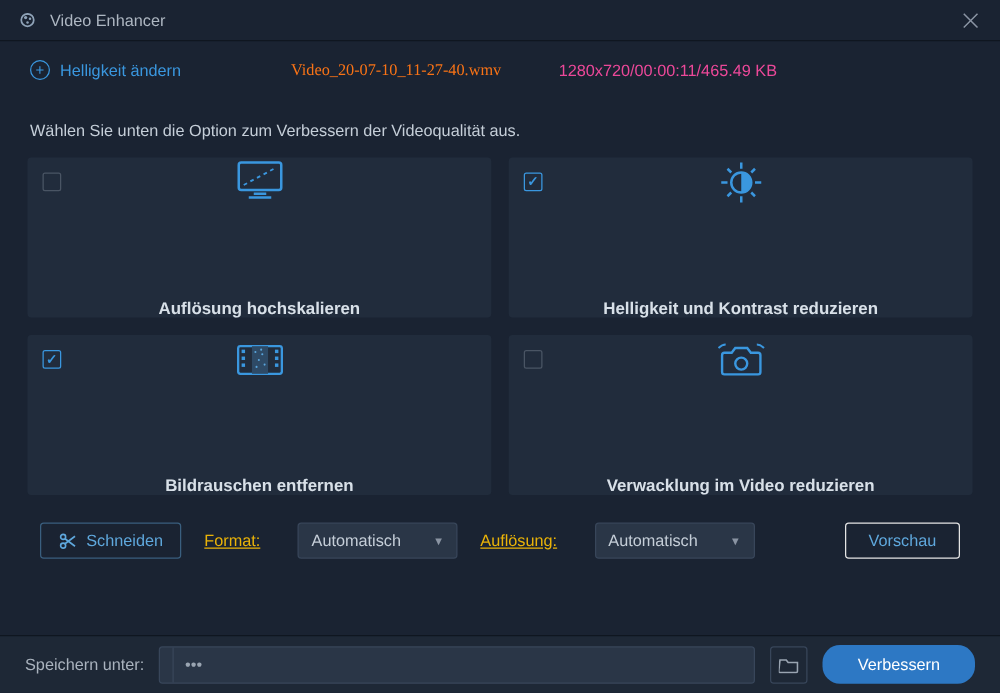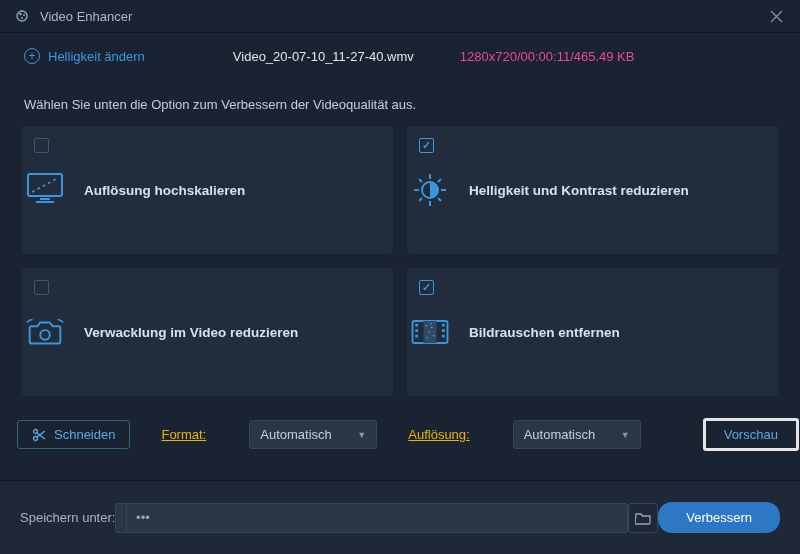--- a/index.html
+++ b/index.html
@@ -39,40 +39,40 @@
   color: #3a97df; cursor: pointer;
 }
 .change-src .plus-icon {
   width: 16px; height: 16px;
   border: 1.5px solid #3a97df;
   border-radius: 50%;
   display: flex; align-items: center; justify-content: center;
   font-size: 12px; line-height: 1;
 }
 .src-spacer { width: 68px; }
-.src-file { color: #e5e5e5; }
+.src-file { color: #f97316; font-family: Liberation Serif, serif; }
 .src-meta { color: #ec4899; margin-left: 36px; }
 .instruction {
   padding: 18px 24px 14px;
   color: #c5ced8;
 }
 .cards {
   display: grid;
   grid-template-columns: 1fr 1fr;
   grid-template-rows: 1fr 1fr;
   gap: 14px;
   padding: 0 22px;
 }
 .card {
   height: 128px;
   background: #212c3c;
   border-radius: 3px;
   position: relative;
-  display: flex; flex-direction: row;
-  align-items: center; justify-content: flex-start;
+  display: flex; flex-direction: column;
+  align-items: center; justify-content: space-between;
   gap: 16px;
   cursor: pointer;
 }
 .checkbox {
   position: absolute; left: 12px; top: 12px;
   width: 15px; height: 15px;
   border: 1.3px solid #4a5564;
   border-radius: 2px;
   display: flex; align-items: center; justify-content: center;
 }
@@ -82,22 +82,22 @@
 .checkbox.checked::after {
   content: "✓"; color: #3a97df; font-size: 11px; font-weight: bold;
 }
 .card-icon {
   width: 46px; height: 40px;
   display: flex; align-items: center; justify-content: center;
 }
 .card-label { color: #d8e0e8; font-weight: 600; font-size: 13.5px; }
 .controls-row {
   display: flex; align-items: center;
-  padding: 22px 17px 0;
-  gap: 31px;
+  padding: 22px 32px 0;
+  gap: 18px;
 }
 .btn-cut {
   display: flex; align-items: center; gap: 8px;
   padding: 6px 14px;
   border: 1px solid #3a5f7f;
   color: #5fa8dd;
   border-radius: 3px;
   cursor: pointer;
 }
 .lbl { color: #eab308; text-decoration: underline; }
@@ -109,32 +109,33 @@
   border-radius: 3px;
   min-width: 128px;
   color: #c5ced8;
   cursor: pointer;
   margin-left: 12px;
 }
 .select .caret { font-size: 9px; color: #8a94a3; }
 .spacer { flex: 1; }
 .btn-preview {
   padding: 6px 18px;
-  border: 3px solid #e5e5e5;
+  border: 1px solid #e5e5e5;
   color: #5fa8dd;
   border-radius: 3px;
   cursor: pointer;
 }
 .footer {
   position: absolute; left: 0; right: 0; bottom: 0;
-  height: 74px;
+  height: 46px;
   background: #1e2836;
   border-top: 1px solid #0f1620;
   display: flex; align-items: center;
   padding: 0 20px;
+  gap: 12px;
 }
 .footer-lbl { color: #aab3be; }
 .path-input {
   flex: 1;
   display: flex; align-items: center;
   background: #2a3647;
   border: 1px solid #38465a;
   border-radius: 3px;
   height: 30px;
   padding: 0 0 0 10px;
@@ -223,33 +224,20 @@
           <line x1="7" y1="20" x2="12" y2="20"></line>
           <line x1="34" y1="20" x2="39" y2="20"></line>
           <line x1="12" y1="9" x2="15" y2="12"></line>
           <line x1="31" y1="28" x2="34" y2="31"></line>
           <line x1="34" y1="9" x2="31" y2="12"></line>
           <line x1="15" y1="28" x2="12" y2="31"></line>
         </g>
       </svg>
     </div>
     <div class="card-label">Helligkeit und Kontrast reduzieren</div>
-  </div>
-
-  <div class="card">
-    <div class="checkbox"></div>
-    <div class="card-icon">
-      <svg width="48" height="40" viewBox="0 0 48 40">
-        <path d="M10 14 h6 l3 -4 h10 l3 4 h6 a2 2 0 0 1 2 2 v14 a2 2 0 0 1 -2 2 h-28 a2 2 0 0 1 -2 -2 v-14 a2 2 0 0 1 2 -2 z" fill="none" stroke="#3a97df" stroke-width="2"></path>
-        <circle cx="24" cy="23" r="5" fill="none" stroke="#3a97df" stroke-width="2"></circle>
-        <path d="M5 10 q3 -3 6 -3" fill="none" stroke="#3a97df" stroke-width="1.6"></path>
-        <path d="M43 10 q-3 -3 -6 -3" fill="none" stroke="#3a97df" stroke-width="1.6"></path>
-      </svg>
-    </div>
-    <div class="card-label">Verwacklung im Video reduzieren</div>
   </div>
 
   <div class="card">
     <div class="checkbox checked"></div>
     <div class="card-icon">
       <svg width="50" height="40" viewBox="0 0 50 40">
         <rect x="6" y="8" width="38" height="24" rx="2" fill="none" stroke="#3a97df" stroke-width="2"></rect>
         <rect x="18" y="8" width="14" height="24" fill="#2e4a66"></rect>
         <g fill="#3a97df">
           <rect x="9" y="11" width="3" height="3"></rect>
@@ -265,20 +253,33 @@
             <circle cx="24" cy="20" r="0.9"></circle>
           <circle cx="29" cy="24" r="0.9"></circle>
             <circle cx="22" cy="26" r="0.9"></circle>
             <circle cx="26" cy="11" r="0.9"></circle>
         </g>
       </svg>
     </div>
     <div class="card-label">Bildrauschen entfernen</div>
   </div>
 
+  <div class="card">
+    <div class="checkbox"></div>
+    <div class="card-icon">
+      <svg width="48" height="40" viewBox="0 0 48 40">
+        <path d="M10 14 h6 l3 -4 h10 l3 4 h6 a2 2 0 0 1 2 2 v14 a2 2 0 0 1 -2 2 h-28 a2 2 0 0 1 -2 -2 v-14 a2 2 0 0 1 2 -2 z" fill="none" stroke="#3a97df" stroke-width="2"></path>
+        <circle cx="24" cy="23" r="5" fill="none" stroke="#3a97df" stroke-width="2"></circle>
+        <path d="M5 10 q3 -3 6 -3" fill="none" stroke="#3a97df" stroke-width="1.6"></path>
+        <path d="M43 10 q-3 -3 -6 -3" fill="none" stroke="#3a97df" stroke-width="1.6"></path>
+      </svg>
+    </div>
+    <div class="card-label">Verwacklung im Video reduzieren</div>
+  </div>
+
 </div>
 
 <div class="controls-row">
   <div class="btn-cut">
     <span>
       <svg width="14" height="14" viewBox="0 0 14 14">
         <circle cx="3.5" cy="3.5" r="2" fill="none" stroke="#5fa8dd" stroke-width="1.3"></circle>
         <circle cx="3.5" cy="10.5" r="2" fill="none" stroke="#5fa8dd" stroke-width="1.3"></circle>
         <line x1="5" y1="5" x2="13" y2="11" stroke="#5fa8dd" stroke-width="1.3"></line>
         <line x1="5" y1="9" x2="13" y2="3" stroke="#5fa8dd" stroke-width="1.3"></line>

